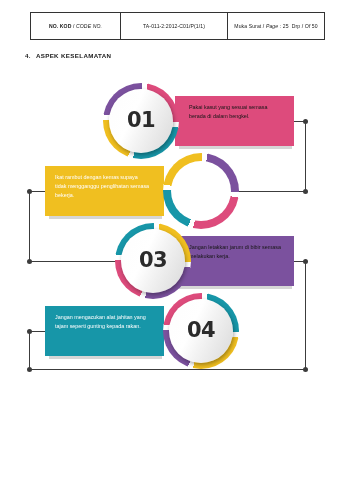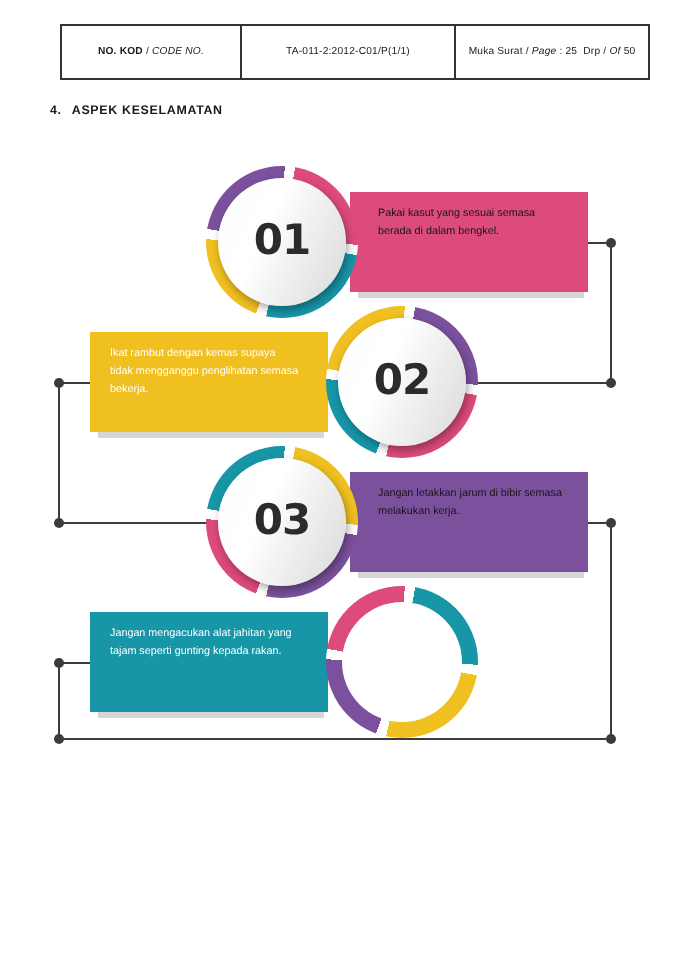--- a/index.html
+++ b/index.html
@@ -231,41 +231,41 @@
           </div>
         </div>
         <div class="banner-shadow" style="left: 49px; top: 140px; width: 113px;"></div>
         <div class="banner left dark" style="left: 45px; top: 91px; width: 119px; height: 50px; background: rgb(240, 191, 32); padding-right: 14px;">
           <span class="tail" style="color: rgb(240, 191, 32);"></span>
           <span class="txt">Ikat rambut dengan kemas supaya tidak mengganggu penglihatan semasa bekerja.</span>
         </div>
         <div class="ring" style="left: 163px; top: 78px;">
           <div class="ring-bg" style="--c1: #1796A8; --c2: #F0BF20; --c3: #7B519E; --c4: #DD4B7C;"></div>
           <div class="ring-hole"></div>
-          <div class="disc">
-            <span class="num">02</span>
-          </div>
         </div>
         <div class="banner-shadow" style="left: 179px; top: 210px; width: 113px;"></div>
         <div class="banner right light" style="left: 175px; top: 161px; width: 119px; height: 50px; background: rgb(123, 81, 158); padding-left: 14px;">
           <span class="tail" style="color: rgb(123, 81, 158);"></span>
           <span class="txt">Jangan letakkan jarum di bibir semasa melakukan kerja.</span>
         </div>
-        <div class="ring" style="left: 103px; top: 148px;">
+        <div class="ring" style="left: 115px; top: 148px;">
           <div class="ring-bg" style="--c1: #DD4B7C; --c2: #1796A8; --c3: #F0BF20; --c4: #7B519E;"></div>
           <div class="ring-hole"></div>
           <div class="disc">
             <span class="num">03</span>
           </div>
         </div>
         <div class="banner-shadow" style="left: 49px; top: 280px; width: 113px;"></div>
         <div class="banner left dark" style="left: 45px; top: 231px; width: 119px; height: 50px; background: rgb(23, 150, 168); padding-right: 14px;">
           <span class="tail" style="color: rgb(23, 150, 168);"></span>
           <span class="txt">Jangan mengacukan alat jahitan yang tajam seperti gunting kepada rakan.</span>
         </div>
         <div class="ring" style="left: 163px; top: 218px;">
           <div class="ring-bg" style="--c1: #7B519E; --c2: #DD4B7C; --c3: #1796A8; --c4: #F0BF20;"></div>
           <div class="ring-hole"></div>
+          <div class="disc">
+            <span class="num">04</span>
+          </div>
         </div>
       </div>
   </div>
 
 </div>
 
 </body></html>

